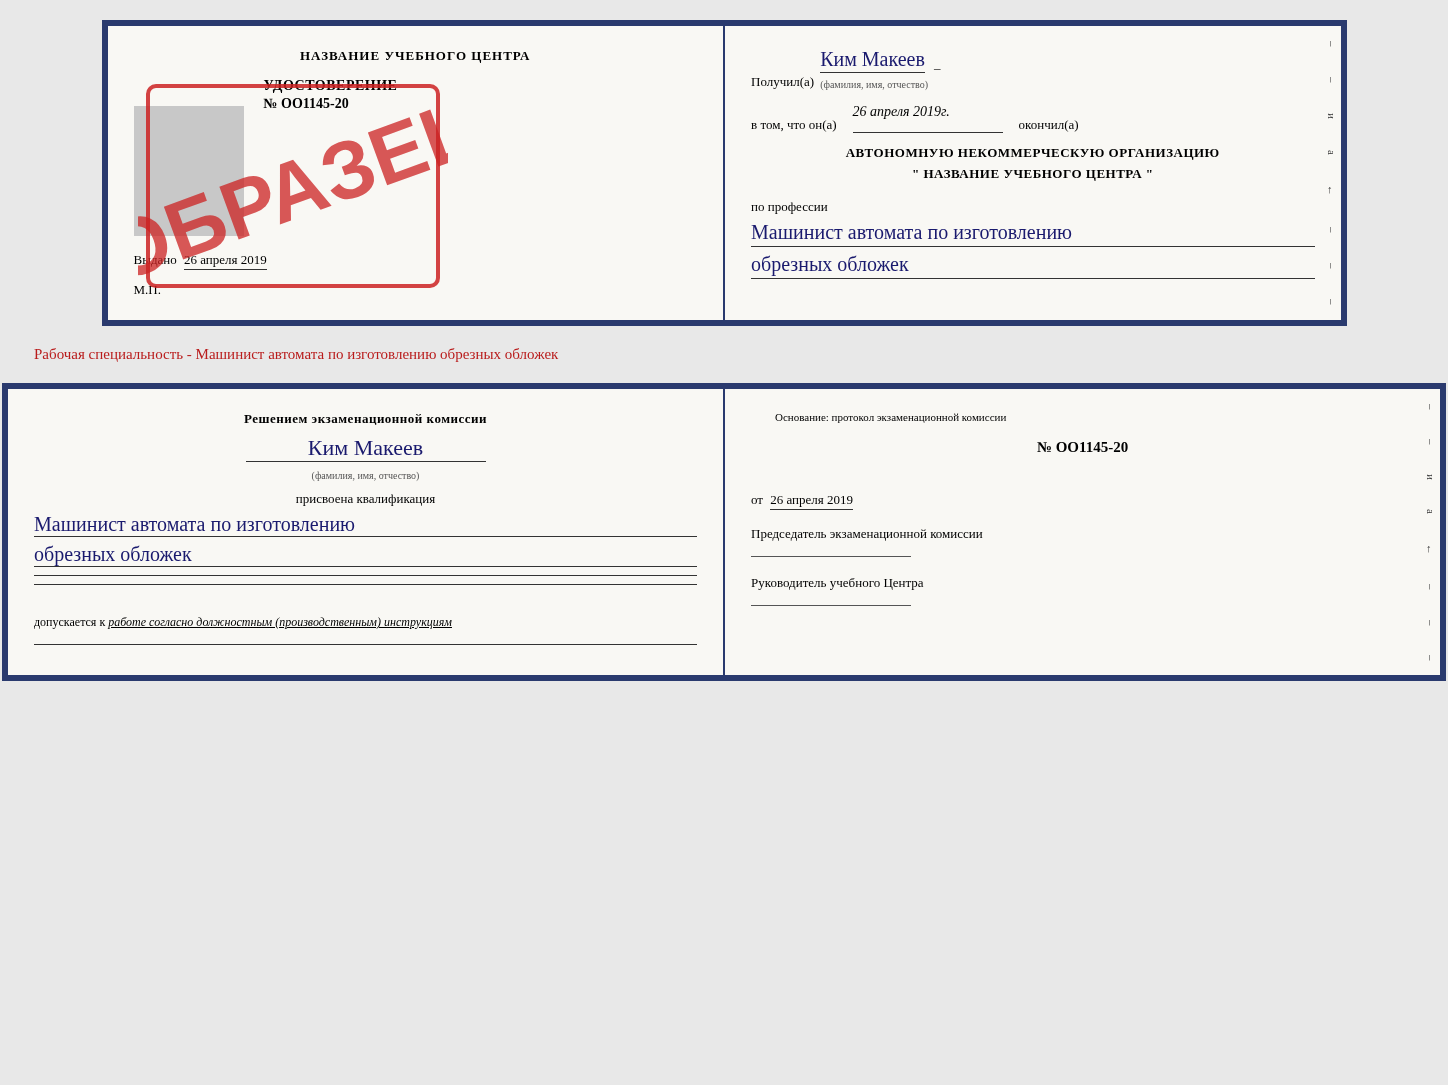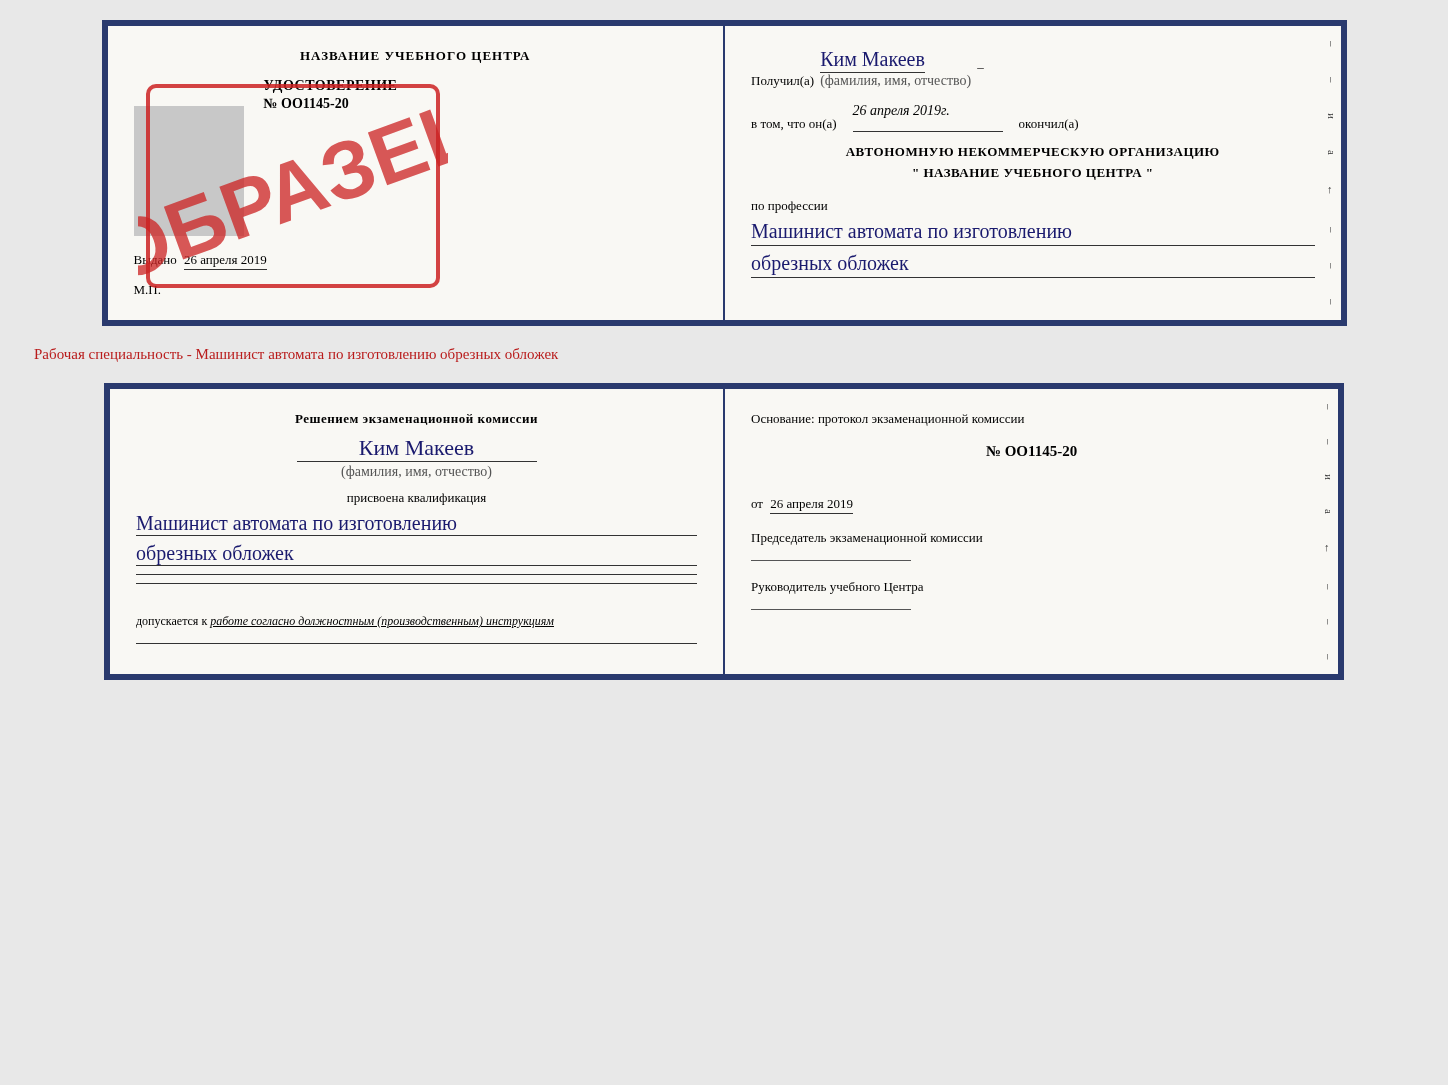--- a/index.html
+++ b/index.html
@@ -92,24 +92,24 @@
     .handwritten {
       font-family: 'Brush Script MT', 'Comic Sans MS', cursive;
       font-size: 20px;
       color: #1a1a6e;
       border-bottom: 1px solid #333;
       padding-bottom: 2px;
       min-width: 180px;
     }
 
     .sub-label {
-      font-size: 14px;
+      font-size: 10px;
       color: #555;
       text-align: center;
-      margin-top: 2px;
+      margin-top: 8px;
     }
 
     .vtom-row {
       font-size: 13px;
       margin-top: 14px;
       margin-bottom: 10px;
       display: flex;
       align-items: flex-end;
       gap: 16px;
     }
@@ -160,21 +160,21 @@
     
     .middle-caption {
       width: 1380px;
       font-size: 15px;
       color: #b91c1c;
       padding: 2px 0;
     }
 
     
     .bottom-doc {
-      width: 1240px;
+      width: 1444px;
       background: #f9f8f4;
       border: 6px solid #2a3a6e;
       display: flex;
     }
 
     .bottom-left, .bottom-right {
       flex: 1;
       padding: 22px 26px;
       position: relative;
     }
@@ -230,22 +230,23 @@
 
     .bottom-underline {
       border-bottom: 1px solid #333;
       display: block;
       height: 1px;
       margin: 8px 0;
     }
 
     
     .osnovanie-block {
-      font-size: 13px;
+      font-size: 11px;
       margin-bottom: 16px;
+      margin-left: 24px;
     }
 
     .protocol-number {
       font-size: 15px;
       font-weight: bold;
       text-align: center;
       margin: 10px 0 4px 0;
     }
 
     .ot-date {

